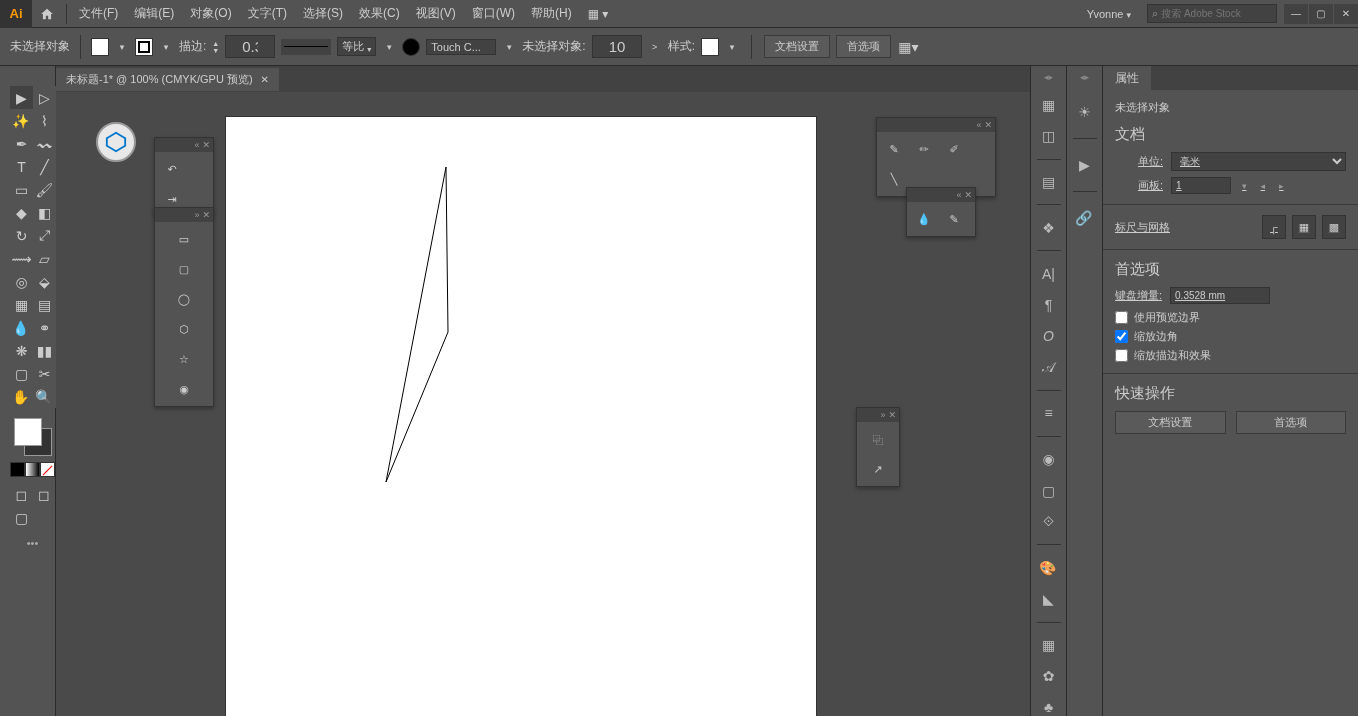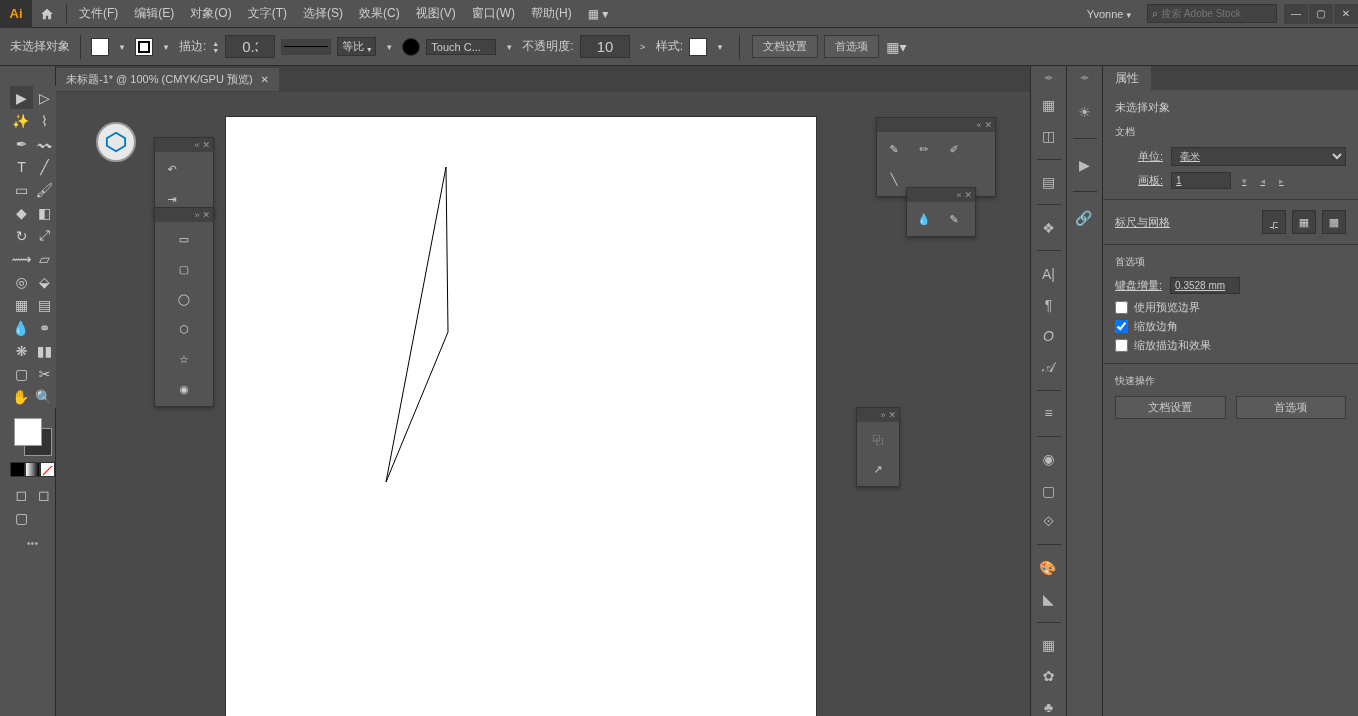--- a/index.html
+++ b/index.html
@@ -67,21 +67,21 @@
 .strip { width: 36px; background: #535353; border-left: 1px solid #2a2a2a; display: flex; flex-direction: column; align-items: center; padding-top: 20px; gap: 14px; }
 .strip .sicon { width: 24px; height: 24px; display: flex; align-items: center; justify-content: center; cursor: pointer; color: #bbb; font-size: 14px; }
 .strip .sep { width: 24px; height: 1px; background: #333; }
 .strip-head{ height:14px; width:100%; display:flex; justify-content:center; font-size:9px; color:#888; margin-top:-14px;}
 
 
 .props { width: 256px; background: #535353; border-left: 1px solid #2a2a2a; display: flex; flex-direction: column; }
 .props-tabs { display:flex; background:#424242; height:24px; align-items:flex-start;}
 .props-tabs .ptab { padding:4px 12px; background:#535353; font-size:12px;}
 .props-body { padding: 10px 12px; font-size: 11px; color: #ccc; overflow-y: auto; }
-.props-body .sec-title { margin: 10px 0 8px; font-size: 10px; color:#ccc;}
+.props-body .sec-title { margin: 10px 0 8px; font-size: 15px; color:#ccc;}
 .props-body .row { display: flex; align-items: center; margin: 6px 0; gap: 8px; text-decoration: underline; }
 .props-body .row .rl { width: 48px; text-align: right; }
 .props-body select, .props-body input[type=text] { background: #424242; border: 1px solid #333; color: #ccc; padding: 2px 4px; font-size: 10px; flex: 1; }
 .props-body .btn-row { display: flex; gap: 10px; margin: 8px 0; }
 .props-body .btn-row .btn { flex: 1; text-align: center; }
 .props-body .icon-row { display:flex; gap:6px; }
 .props-body .ir { width:24px; height:24px; border:1px solid #333; background:#424242; display:flex; align-items:center; justify-content:center; cursor:pointer; }
 .props-body label.cb { display:flex; align-items:center; gap:6px; margin:4px 0; cursor:pointer; }
 .props-body hr { border:none; border-top:1px solid #3a3a3a; margin:10px -12px; }
 .arrow-sm{font-size:9px; color:#999; cursor:pointer; padding:0 3px;}
@@ -139,21 +139,21 @@
   <div class="dark-sel">
       <span>等比</span>
       <span style="font-size:8px">▾</span>
     </div>
   <div class="dropdown-arrow">▾</div>
   <div class="swatch" style="background:#000;border-radius:50%"></div>
   <div class="dark-sel" style="width:70px">
       <span>Touch C...</span>
     </div>
   <div class="dropdown-arrow">▾</div>
-  <span class="label">不透明度:</span>
+  <span class="label">未选择对象:</span>
   <input class="num-input" value="100%" style="">
   <div class="dropdown-arrow">&gt;</div>
   <span class="label">样式:</span>
   <div class="swatch white"></div>
   <div class="dropdown-arrow">▾</div>
   <div style="width:1px;height:24px;background:#333;margin:0 6px"></div>
   <div class="btn">文档设置</div>
   <div class="btn">首选项</div>
   <div class="tool">▦▾</div>
 </div>
@@ -351,21 +351,21 @@
         <div class="icon-row">
           <div class="ir">┌</div>
           <div class="ir">▦</div>
           <div class="ir">▩</div>
         </div>
       </div>
       <hr>
       <div class="sec-title">首选项</div>
       <div class="row">
         <span>键盘增量:</span>
-        <input type="text" style="width: 70px; flex: 0 0 auto;" value="0.3528 mm">
+        <input type="text" style="width: 100px; flex: 0 0 auto;" value="0.3528 mm">
       </div>
       <label class="cb">
           <input type="checkbox" style=""> 
           <span>使用预览边界</span>
         </label>
       <label class="cb">
           <input type="checkbox" checked="" style=""> 
           <span>缩放边角</span>
         </label>
       <label class="cb">

